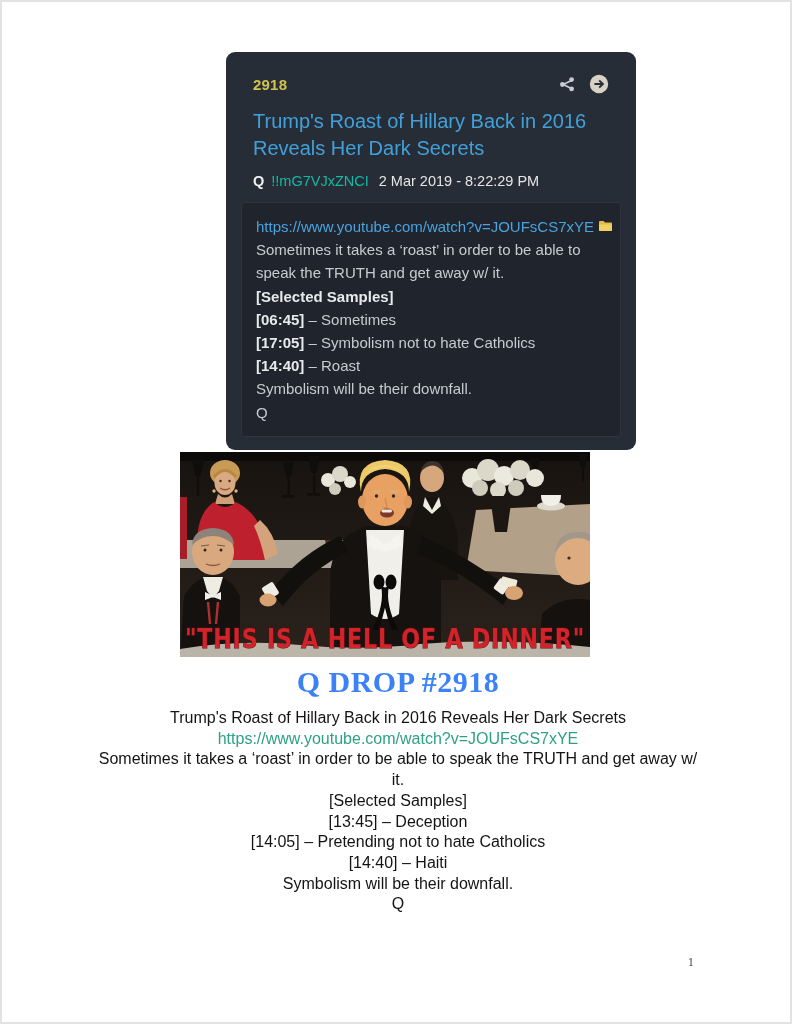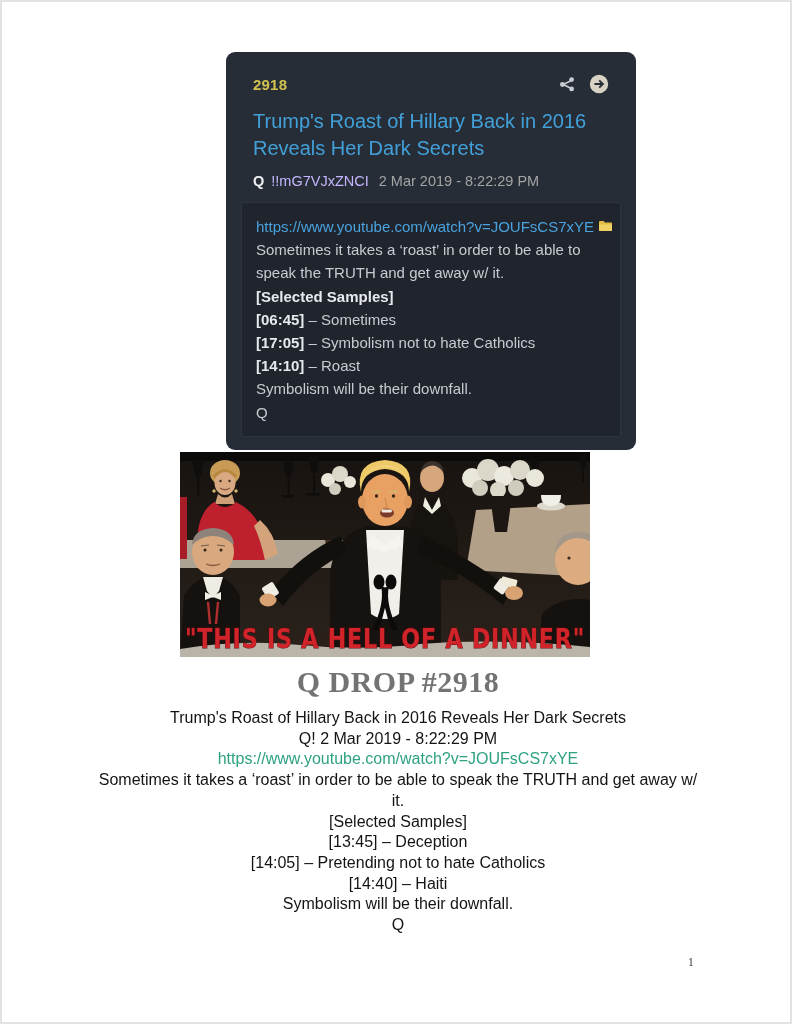--- a/index.html
+++ b/index.html
@@ -15,39 +15,39 @@
     position:absolute; left:178px; top:50px; width:410px; height:398px;
     background:#272d37; border-radius:9px; padding:22px 15px 0;margin-left:46px;
   }
   .qcard-topbar { display:flex; justify-content:space-between; align-items:center; margin:0 12px; }
   .post-id { color:#d2c24f; font-size:15px; font-weight:600; letter-spacing:0.2px; }
   .topbar-icons { display:flex; align-items:center; gap:13px; }
   .icon-btn { display:inline-flex; cursor:pointer; }
   .qcard-title { margin:14px 12px 0; color:#42a0d9; font-size:20px; line-height:27px; font-weight:400; }
   .qcard-byline { margin:11px 12px 0; font-size:14.5px; display:flex; align-items:baseline; }
   .qcard-byline .author { color:#eef0f2; font-weight:700; }
-  .qcard-byline .trip { color:#c4b5fd; margin-left:7px; }
-  .qcard-byline .date { color:#a3a3a3; margin-left:10px; }
+  .qcard-byline .trip { color:#14b8a6; margin-left:7px; }
+  .qcard-byline .date { color:#e5e5e5; margin-left:10px; }
   .qcard-box {
     margin-top:13px; background:#1f242d; border:1px solid #2d3440; border-radius:3px;
     padding:12px 14px; font-size:15px; line-height:23.2px; color:#c7cbd1;
   }
   .qcard-box .link-row { display:flex; align-items:center; gap:4px; }
   .qcard-box a.card-link { color:#4aa2de; text-decoration:none; white-space:nowrap; }
   .qcard-box b { color:#e7e9ec; font-weight:700; }
 
   
   .photo { position:absolute; left:178px; top:450px; width:410px; height:205px; }
   .photo svg { display:block; }
 
   
   .doc { position:absolute; left:96px; top:662px; width:600px; text-align:center; color:#141414; }
   .doc-heading {
     font-family:"Liberation Serif", serif; font-weight:700; font-size:30px;
-    line-height:36px; letter-spacing:0.5px; margin-bottom:8px; color:#737373;
+    line-height:36px; letter-spacing:0.5px; margin-bottom:8px; color:#3b82f6;
   }
   .doc-line { font-size:16px; line-height:20.7px; }
   .doc-link { color:#2ea183; text-decoration:none; }
 
   .page-number {
     position:absolute; left:686px; top:954px; font-family:"Liberation Serif", serif;
     font-size:11.5px; color:#3a3a3a;
   }
 </style>
 </head>
@@ -91,21 +91,21 @@
           <svg width="15" height="12" viewBox="0 0 15 12">
             <path d="M1 2 Q1 1 2 1 L5.6 1 L7 2.6 L13 2.6 Q14 2.6 14 3.6 L14 10 Q14 11 13 11 L2 11 Q1 11 1 10 Z" fill="#e4bc45"></path>
             <path d="M1 4.6 L14 4.6 L14 10 Q14 11 13 11 L2 11 Q1 11 1 10 Z" fill="#f0d063"></path>
           </svg>
         </span>
       </div>
       <div>Sometimes it takes a ‘roast’ in order to be able to speak the TRUTH and get away w/ it.</div>
       <div><b>[Selected Samples]</b></div>
       <div><b>[06:45]</b><span> – Sometimes</span></div>
       <div><b>[17:05]</b><span> – Symbolism not to hate Catholics</span></div>
-      <div><b>[14:10]</b><span> – Roast</span></div>
+      <div><b>[14:40]</b><span> – Roast</span></div>
       <div>Symbolism will be their downfall.</div>
       <div>Q</div>
     </div>
   </div>
 
   <div class="photo">
     <svg width="410" height="205" viewBox="0 0 410 205" preserveAspectRatio="none">
       <defs>
         <linearGradient id="bgGrad" x1="0" y1="0" x2="0" y2="1">
           <stop offset="0" stop-color="#171310"></stop>
@@ -237,21 +237,20 @@
 
       <path d="M0,197 Q60,187 120,193 Q180,199 240,192 Q320,186 410,195 L410,205 L0,205 Z" fill="#d6d0c3" opacity="0.85"></path>
 
       <text x="205" y="196" text-anchor="middle" font-family="DejaVu Sans, sans-serif" font-size="27" font-weight="bold" fill="#d0232a" stroke="#5e0c0f" stroke-width="1" paint-order="stroke" letter-spacing="1" textLength="400" lengthAdjust="spacingAndGlyphs">"THIS IS A HELL OF A DINNER"</text>
     </svg>
   </div>
 
   <div class="doc">
     <div class="doc-heading">Q DROP #2918</div>
     <div class="doc-line">Trump's Roast of Hillary Back in 2016 Reveals Her Dark Secrets</div>
-    <div class="doc-line">Q! 2 Mar 2019 - 8:22:29 PM</div>
     <div class="doc-line"><a class="doc-link" href="#">https://www.youtube.com/watch?v=JOUFsCS7xYE</a></div>
     <div class="doc-line">Sometimes it takes a ‘roast’ in order to be able to speak the TRUTH and get away w/ it.</div>
     <div class="doc-line">[Selected Samples]</div>
     <div class="doc-line">[13:45] – Deception</div>
     <div class="doc-line">[14:05] – Pretending not to hate Catholics</div>
     <div class="doc-line">[14:40] – Haiti</div>
     <div class="doc-line">Symbolism will be their downfall.</div>
     <div class="doc-line">Q</div>
   </div>
 

